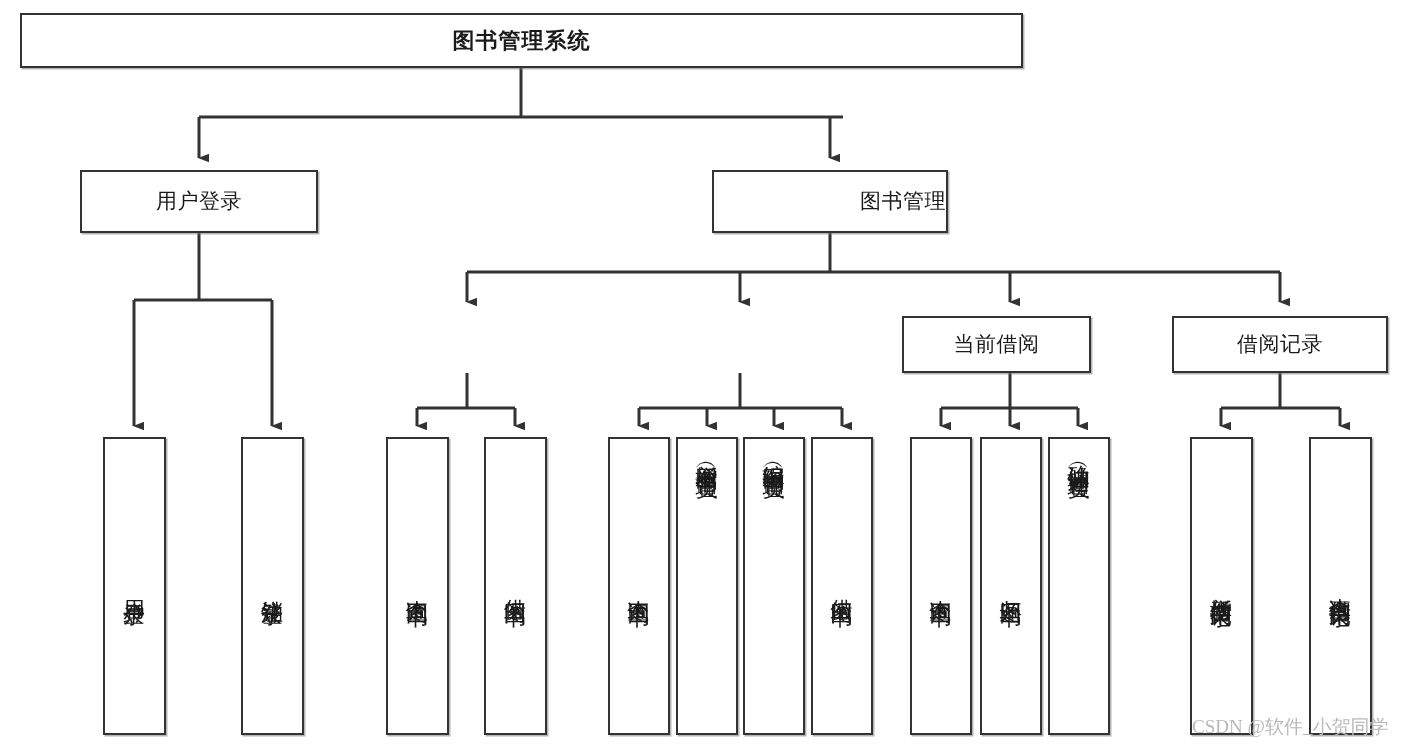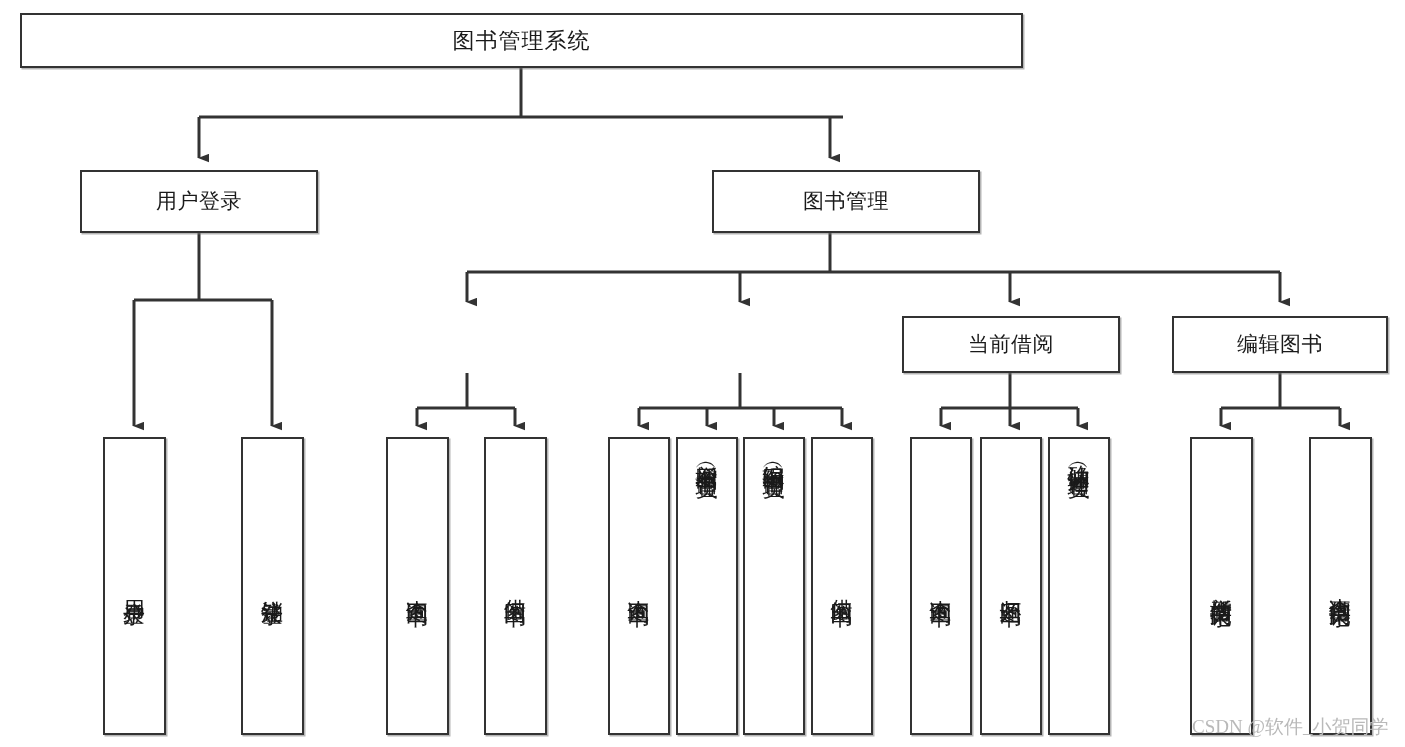--- a/index.html
+++ b/index.html
@@ -44,20 +44,21 @@
     line-height: 1.18;
     white-space: nowrap;
   }
   .node.h .cap {
     font-size: 21px;
     letter-spacing: 0.5px;
   }
   .node.title .cap {
     font-size: 22px;
     letter-spacing: 1px;
+    font-weight: bold;
   }
   
   .node.v {
     align-items: flex-start;
     padding-top: 8px;
   }
   .node.v .cap {
     writing-mode: vertical-rl;
     text-orientation: upright;
     font-size: 22px;
@@ -135,29 +136,29 @@
     </g>
   </svg>
 
   <div class="node h title" style="left:20px; top:13px; width:1003px; height:55px;">
     <span class="cap">图书管理系统</span>
   </div>
 
   <div class="node h" style="left:80px; top:170px; width:238px; height:63px;">
     <span class="cap">用户登录</span>
   </div>
-  <div class="node h" style="left:712px; top:170px; width:268px; height:63px;">
+  <div class="node h" style="left:712px; top:170px; width:236px; height:63px;justify-content:flex-end;">
     <span class="cap">图书管理</span>
   </div>
 
-  <div class="node h" style="left:902px; top:316px; width:218px; height:57px;align-items:center;">
+  <div class="node h" style="left:902px; top:316px; width:189px; height:57px;align-items:center;">
     <span class="cap">当前借阅</span>
   </div>
   <div class="node h" style="left:1172px; top:316px; width:216px; height:57px;">
-    <span class="cap">编辑图书</span>
+    <span class="cap">借阅记录</span>
   </div>
 
   <div class="node v mid" style="left:103px; top:437px; width:63px; height:298px;">
     <span class="cap">用户登录</span>
   </div>
   <div class="node v mid" style="left:241px; top:437px; width:63px; height:298px;">
     <span class="cap">注销登录</span>
   </div>
 
   <div class="node v mid" style="left:386px; top:437px; width:63px; height:298px;">

